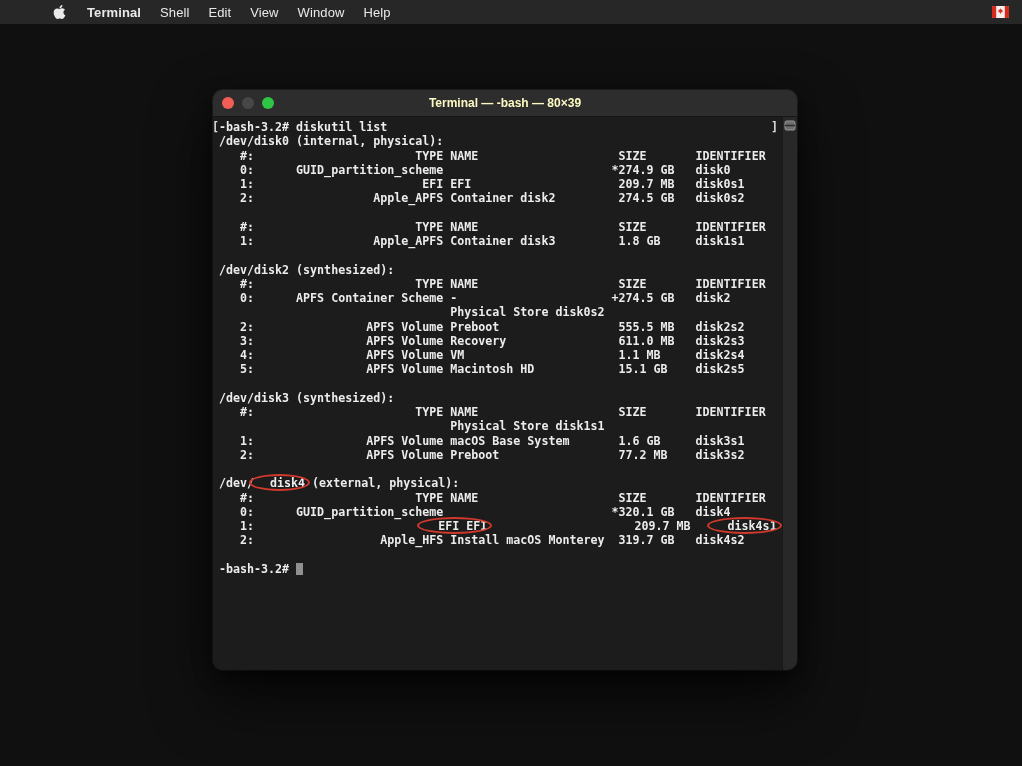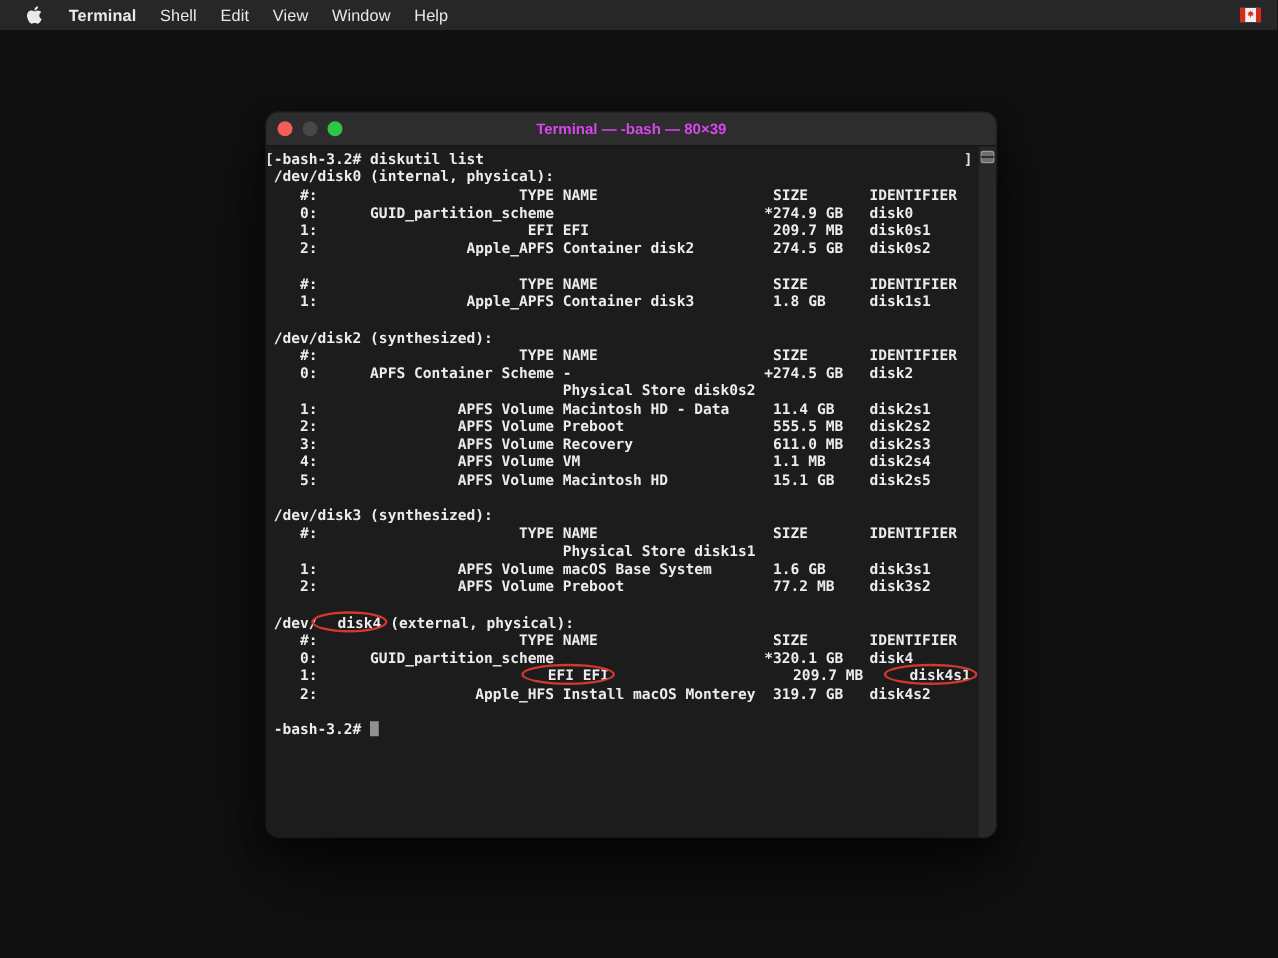--- a/index.html
+++ b/index.html
@@ -9,21 +9,21 @@
     font-family: "Liberation Sans", sans-serif;
     overflow: hidden;
     position: relative;
   }
 
   
   .menubar {
     position: absolute; top: 0; left: 0; right: 0; height: 24px;
     background: #272727;
     display: flex; align-items: center;
-    color: #e9e9e9; font-size: 13px;
+    color: #e9e9e9; font-size: 13px; padding-left: 32px;
   }
   .menubar-left { display: flex; align-items: center; padding-left: 21px; }
   .apple-logo { width: 13px; height: 16px; display: inline-flex; align-items: center; }
   .menu-item { margin-left: 19px; letter-spacing: 0.1px; }
   .menu-item.bold { font-weight: bold; margin-left: 21px; }
   .menubar-right { margin-left: auto; display: flex; align-items: center; padding-right: 13px; }
   .flag { width: 17px; height: 12px; border-radius: 1px; overflow: hidden; }
 
   
   .window {
@@ -37,21 +37,21 @@
     display: flex; align-items: center; position: relative;
     border-bottom: 1px solid #161616;
   }
   .traffic { display: flex; gap: 8px; padding-left: 9px; }
   .light { width: 12px; height: 12px; border-radius: 50%; }
   .light.close { background: #f25e55; }
   .light.min   { background: #474747; }
   .light.zoom  { background: #2fc645; }
   .win-title {
     position: absolute; left: 0; right: 0; text-align: center;
-    font-size: 12px; font-weight: bold; color: #d946ef; pointer-events: none;
+    font-size: 12px; font-weight: bold; color: #fef9c3; pointer-events: none;
   }
 
   
   .content {
     position: relative; height: 553px; overflow: hidden;
     border-radius: 0 0 10px 10px;
     background: #1c1c1c;
   }
   .term {
     position: absolute; left: 6px; top: 3px; width: 561px;
@@ -133,21 +133,20 @@
         <div class="term-line">   1:                        EFI EFI                     209.7 MB   disk0s1</div>
         <div class="term-line">   2:                 Apple_APFS Container disk2         274.5 GB   disk0s2</div>
         <div class="term-line"></div>
         <div class="term-line">   #:                       TYPE NAME                    SIZE       IDENTIFIER</div>
         <div class="term-line">   1:                 Apple_APFS Container disk3         1.8 GB     disk1s1</div>
         <div class="term-line"></div>
         <div class="term-line">/dev/disk2 (synthesized):</div>
         <div class="term-line">   #:                       TYPE NAME                    SIZE       IDENTIFIER</div>
         <div class="term-line">   0:      APFS Container Scheme -                      +274.5 GB   disk2</div>
         <div class="term-line">                                 Physical Store disk0s2</div>
-        <div class="term-line">   1:                APFS Volume Macintosh HD - Data     11.4 GB    disk2s1</div>
         <div class="term-line">   2:                APFS Volume Preboot                 555.5 MB   disk2s2</div>
         <div class="term-line">   3:                APFS Volume Recovery                611.0 MB   disk2s3</div>
         <div class="term-line">   4:                APFS Volume VM                      1.1 MB     disk2s4</div>
         <div class="term-line">   5:                APFS Volume Macintosh HD            15.1 GB    disk2s5</div>
         <div class="term-line"></div>
         <div class="term-line">/dev/disk3 (synthesized):</div>
         <div class="term-line">   #:                       TYPE NAME                    SIZE       IDENTIFIER</div>
         <div class="term-line">                                 Physical Store disk1s1</div>
         <div class="term-line">   1:                APFS Volume macOS Base System       1.6 GB     disk3s1</div>
         <div class="term-line">   2:                APFS Volume Preboot                 77.2 MB    disk3s2</div>

